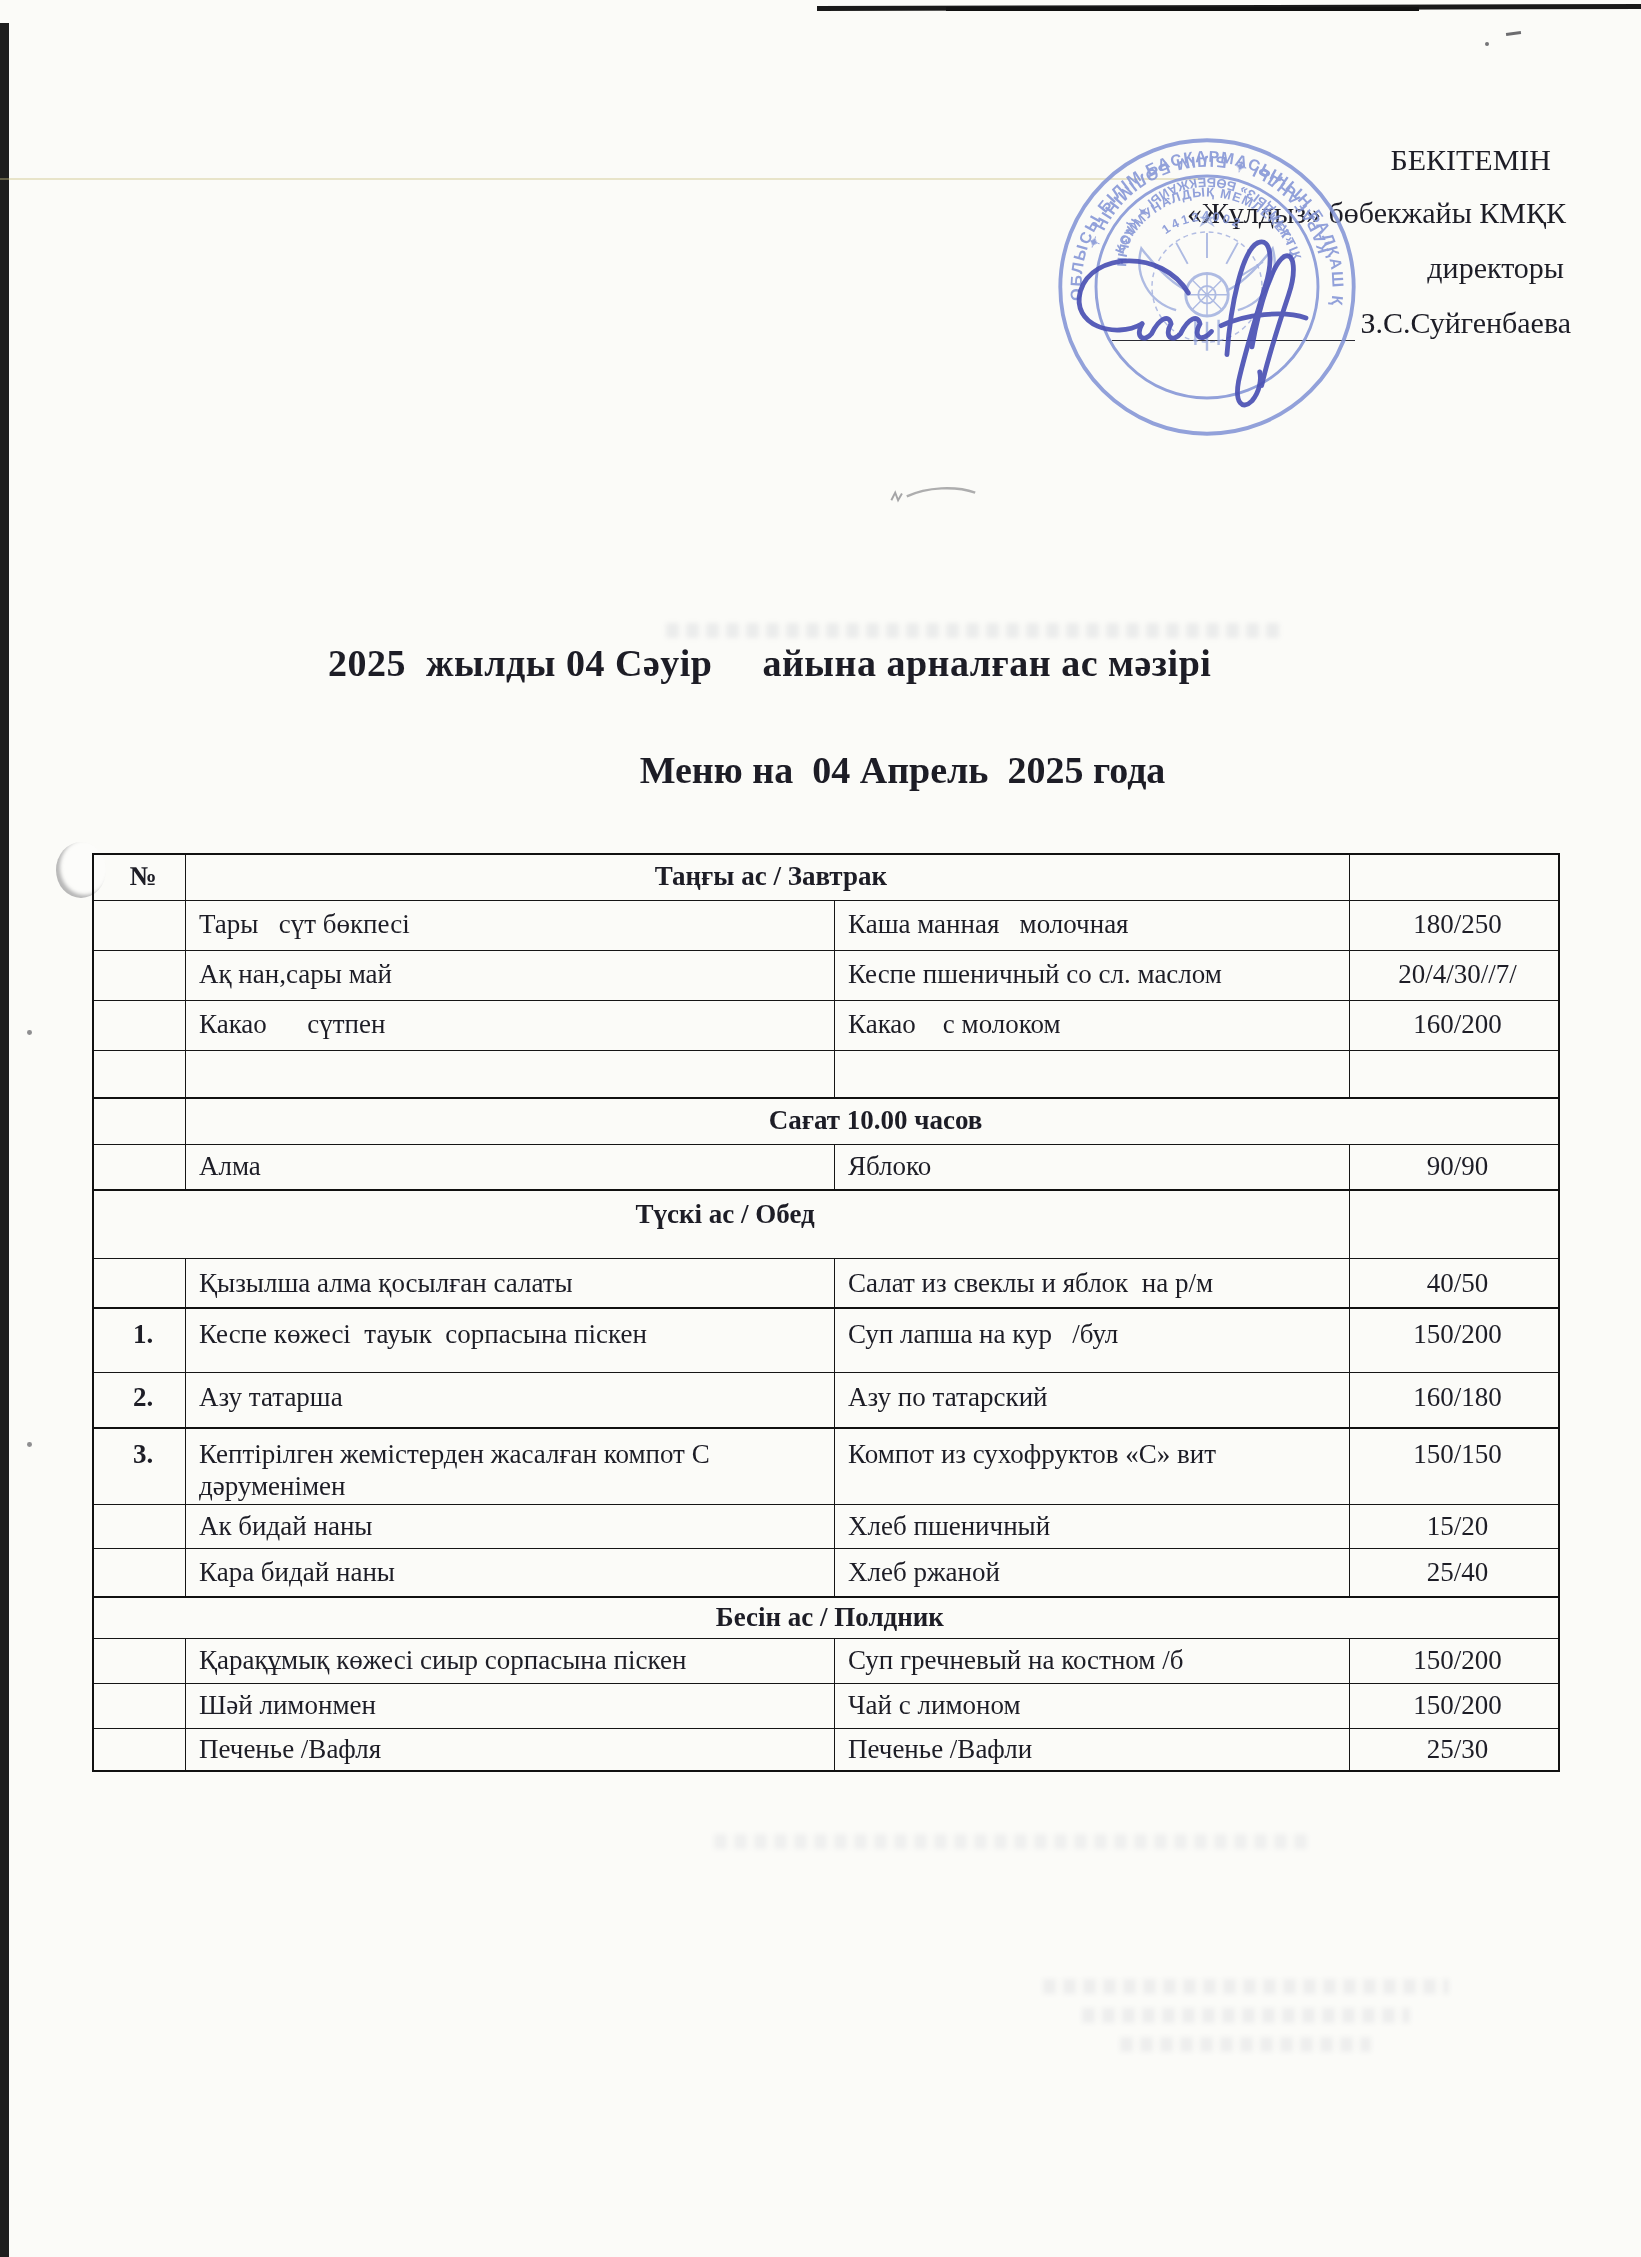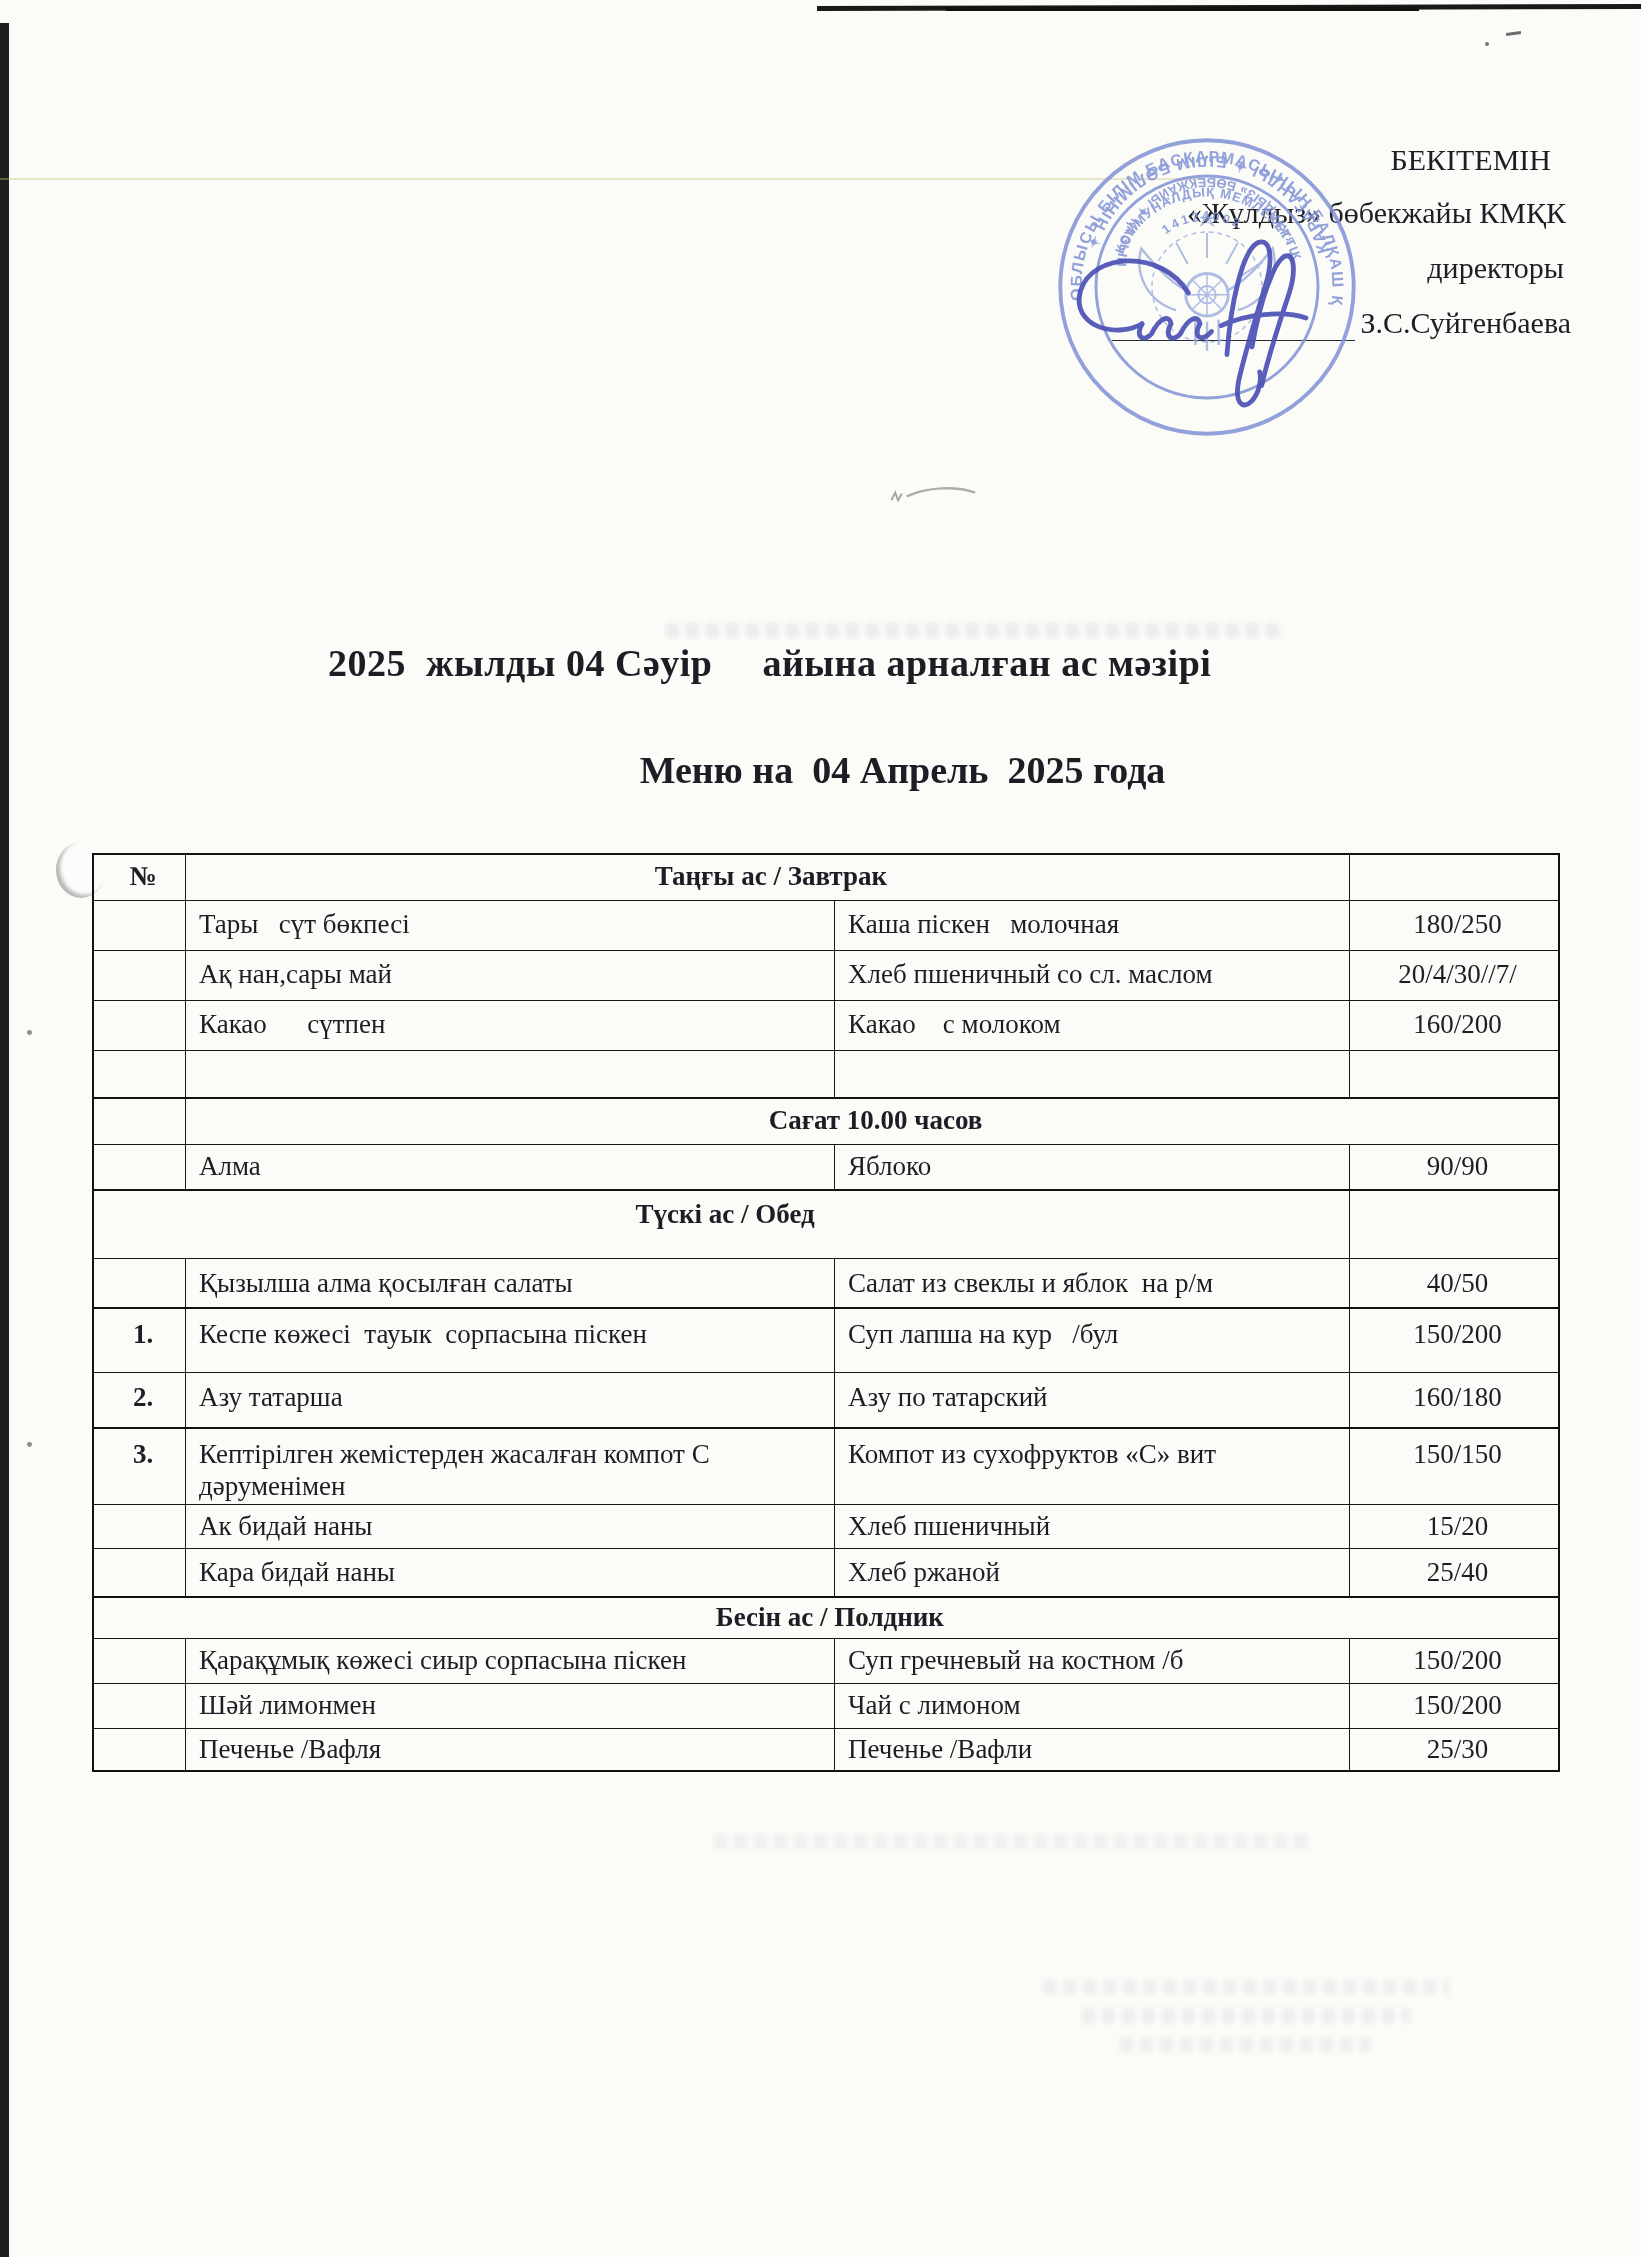--- a/index.html
+++ b/index.html
@@ -155,27 +155,27 @@
 
     <tbody>
         <tr style="height:46px">
       <td class="num">№</td>
       <td class="section" colspan="2">Таңғы ас / Завтрак</td>
       <td class="portion"></td>
     </tr>
     <tr style="height:50px">
       <td class="num"></td>
       <td>Тары   сүт бөкпесі</td>
-      <td>Каша піскен   молочная</td>
+      <td>Каша манная   молочная</td>
       <td class="portion">180/250</td>
     </tr>
     <tr style="height:50px">
       <td class="num"></td>
       <td>Ақ нан,сары май</td>
-      <td>Хлеб пшеничный со сл. маслом</td>
+      <td>Кеспе пшеничный со сл. маслом</td>
       <td class="portion">20/4/30//7/</td>
     </tr>
     <tr style="height:50px">
       <td class="num"></td>
       <td>Какао      сүтпен</td>
       <td>Какао    с молоком</td>
       <td class="portion">160/200</td>
     </tr>
     <tr style="height:48px">
       <td class="num"></td>

